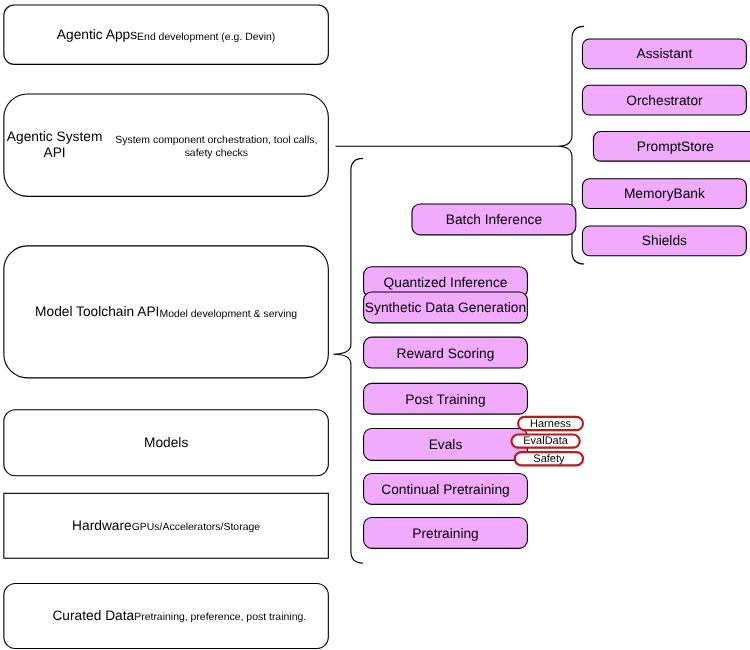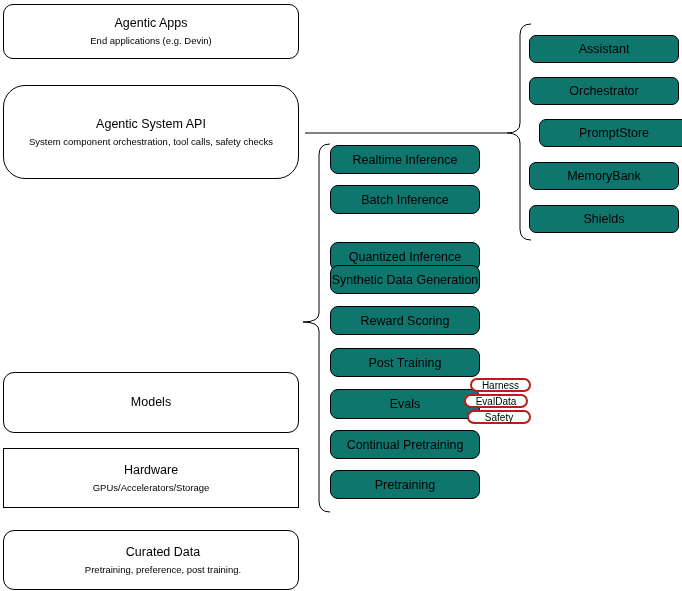--- a/index.html
+++ b/index.html
@@ -26,37 +26,37 @@
     fill: none;
   }
 
   .stackbox {
     position: absolute;
     left: 3px;
     width: 296px;
     border: 1px solid #000000;
     background: #ffffff;
     display: flex;
-    flex-direction: column;
+    flex-direction: row;
     align-items: center;
     justify-content: center;
     text-align: center;
     z-index: 2;
   }
   .stackbox .title { font-size: 12.5px; line-height: 15px; }
   .stackbox .subtitle { font-size: 9.5px; line-height: 12px; margin-top: 4px; }
 
   .item {
     position: absolute;
     left: 330px;
     width: 150px;
     height: 29px;
     border: 1px solid #000000;
     border-radius: 8px;
-    background: #0f766e;
+    background: #f0abfc;
     display: flex;
     align-items: center;
     justify-content: center;
     font-size: 12.5px;
     white-space: nowrap;
     z-index: 2;
   }
   .item.right {
     left: 529px;
     height: 28px;
@@ -82,45 +82,48 @@
 <div class="canvas">
 
   <svg class="lines" viewBox="0 0 682 591" aria-hidden="true">
     <line x1="305" y1="133" x2="507" y2="133"></line>
     <path d="M330 144 Q319 144 319 155 L319 313 Q319 322 303 322 Q319 322 319 331 L319 501 Q319 512 330 512"></path>
     <path d="M531 24 Q520 24 520 35 L520 123 Q520 133 507 133 Q520 133 520 143 L520 229 Q520 240 531 240"></path>
   </svg>
 
   <div class="stackbox" style="top:4px;height:55px;border-radius:10px;">
     <div class="title">Agentic Apps</div>
-    <div class="subtitle">End applications (e.g. Devin)</div>
+    <div class="subtitle">End development (e.g. Devin)</div>
   </div>
 
   <div class="stackbox" style="top:85px;height:94px;border-radius:22px;">
     <div class="title">Agentic System API</div>
     <div class="subtitle">System component orchestration, tool calls, safety checks</div>
   </div>
 
+  <div class="stackbox" style="top:223px;height:121px;border-radius:22px;">
+    <div class="title">Model Toolchain API</div>
+    <div class="subtitle">Model development &amp; serving</div>
+  </div>
 
   <div class="stackbox" style="top:372px;height:61px;border-radius:11px;">
     <div class="title">Models</div>
   </div>
 
   <div class="stackbox" style="top:448px;height:60px;border-radius:0;">
     <div class="title">Hardware</div>
     <div class="subtitle">GPUs/Accelerators/Storage</div>
   </div>
 
   <div class="stackbox" style="top:530px;height:60px;border-radius:11px;padding-left:24px;">
     <div class="title">Curated Data</div>
     <div class="subtitle">Pretraining, preference, post training.</div>
   </div>
 
-  <div class="item" style="top:145px;">Realtime Inference</div>
-  <div class="item" style="top:185px;">Batch Inference</div>
+  <div class="item" style="top:185px;margin-left:44px;">Batch Inference</div>
   <div class="item" style="top:242px;">Quantized Inference</div>
   <div class="item" style="top:265px;">Synthetic Data Generation</div>
   <div class="item" style="top:306px;">Reward Scoring</div>
   <div class="item" style="top:348px;">Post Training</div>
   <div class="item" style="top:389px;height:30px;">Evals</div>
   <div class="item" style="top:430px;">Continual Pretraining</div>
   <div class="item" style="top:470px;">Pretraining</div>
 
   <div class="pill" style="left:470px;top:378px;width:61px;">Harness</div>
   <div class="pill" style="left:464px;top:394px;width:64px;">EvalData</div>

